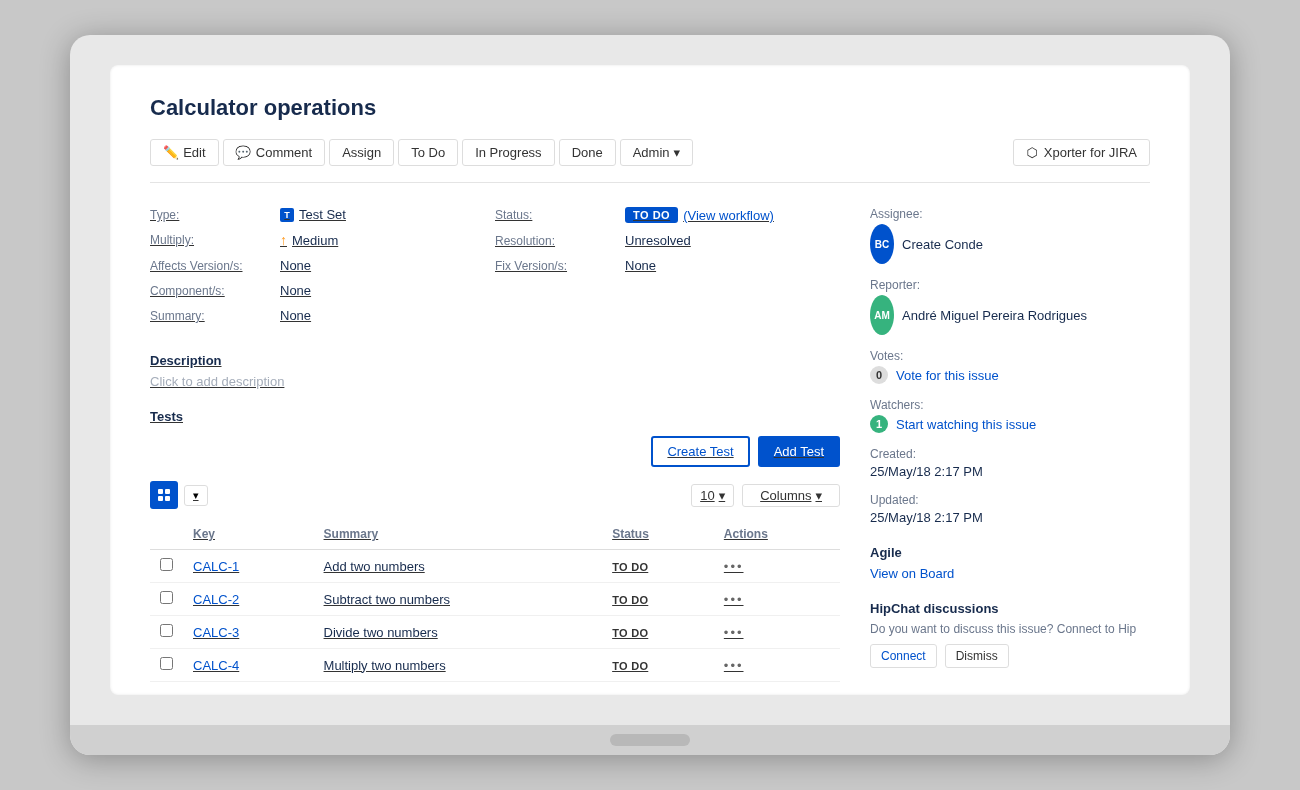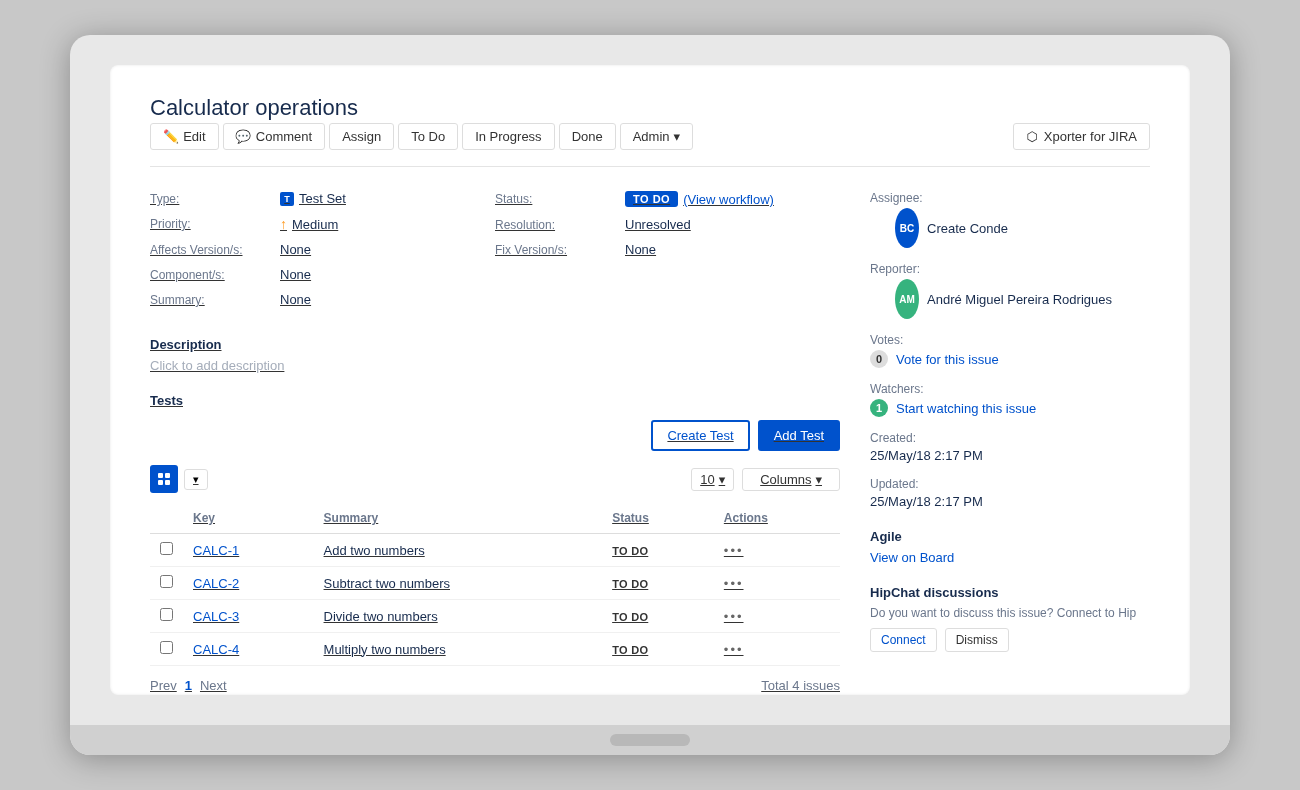--- a/index.html
+++ b/index.html
@@ -49,23 +49,23 @@
       overflow: hidden;
       box-shadow: inset 0 0 3px rgba(0,0,0,0.1);
     }
     .content {
       padding: 30px 40px;
       height: 100%;
       overflow-y: auto;
     }
     .page-title {
       font-size: 22px;
-      font-weight: 400;
-      color: #172b4d;
-      margin-bottom: 2px;
+      font-weight: 700;
+      color: #172b4d;
+      margin-bottom: 18px;
     }
     .toolbar {
       display: flex;
       align-items: center;
       gap: 4px;
       margin-bottom: 24px;
       padding-bottom: 16px;
       border-bottom: 1px solid #e4e4e4;
     }
     .toolbar-btn {
@@ -345,21 +345,20 @@
       border-radius: 50%;
       background: #e0e0e0;
       overflow: hidden;
       flex-shrink: 0;
       display: flex;
       align-items: center;
       justify-content: center;
       font-size: 10px;
       font-weight: 600;
       color: white;
-      margin-left: 25px;
     }
     .avatar.blue { background: #0052cc; }
     .avatar.green { background: #36b37e; }
     .counter-badge {
       width: 18px;
       height: 18px;
       border-radius: 50%;
       background: #ddd;
       display: inline-flex;
       align-items: center;
@@ -472,21 +471,21 @@
 
             <div>
               <div class="field-row">
                 <span class="field-label">Type:</span>
                 <span class="field-value">
                   <span class="type-icon">T</span>
                   <span>Test Set</span>
                 </span>
               </div>
               <div class="field-row">
-                <span class="field-label">Priority:</span>
+                <span class="field-label">Multiply:</span>
                 <span class="field-value">
                   <span class="priority-icon">↑</span>
                   <span>Medium</span>
                 </span>
               </div>
               <div class="field-row">
                 <span class="field-label">Affects Version/s:</span>
                 <span class="field-value">None</span>
               </div>
               <div class="field-row">

